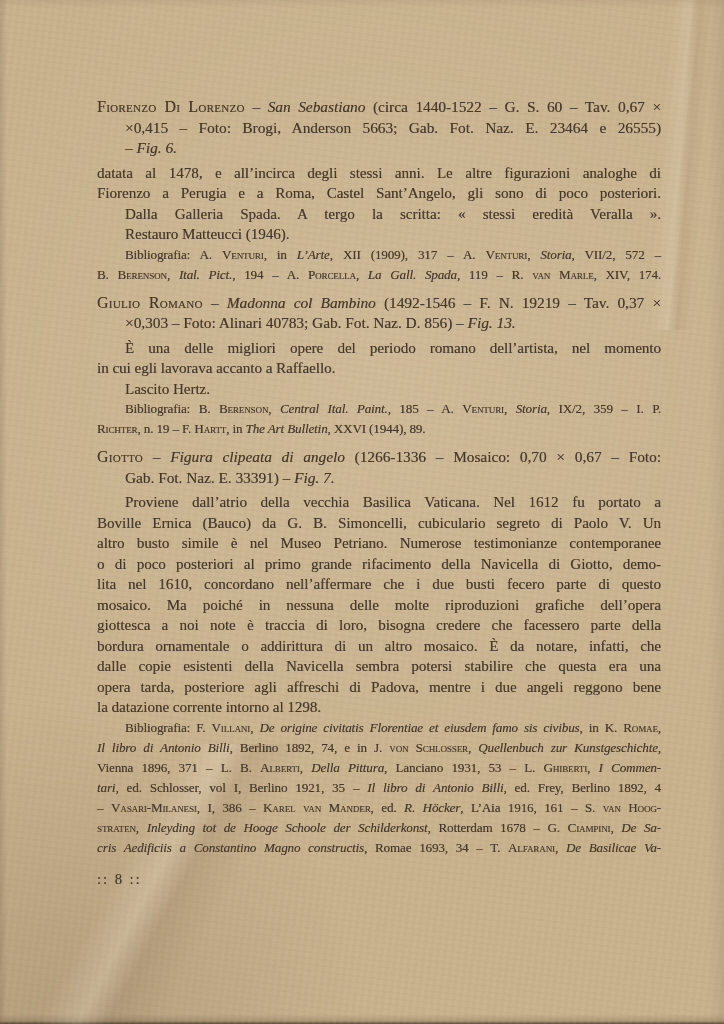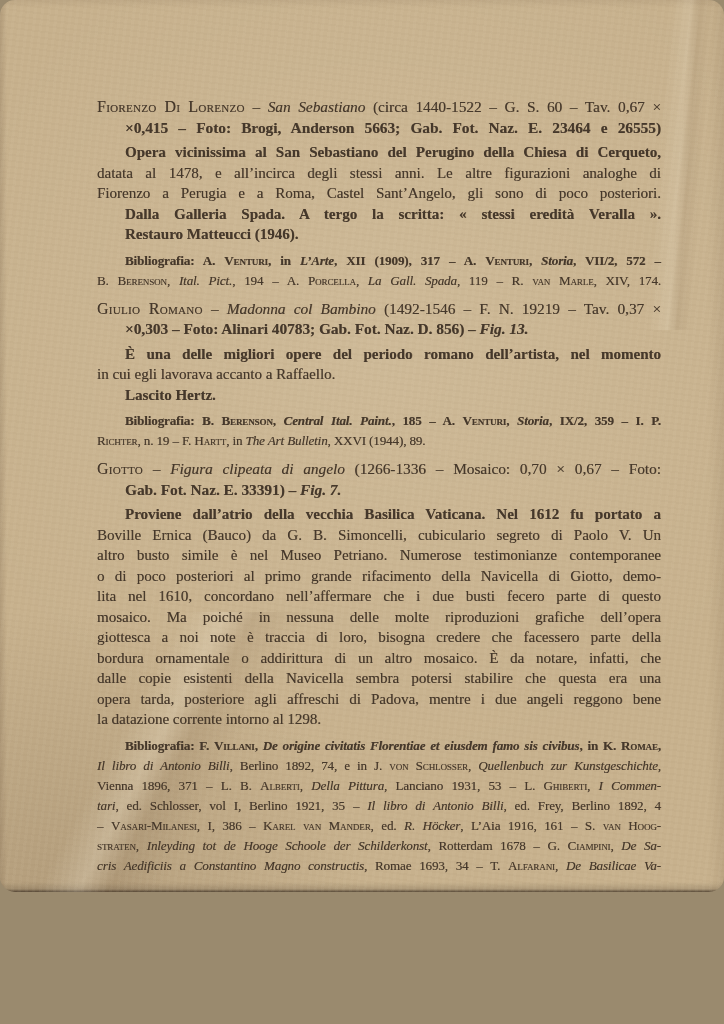--- a/index.html
+++ b/index.html
@@ -1,31 +1,30 @@
 <!DOCTYPE html>
 <html style="--paper: #c7b18d; --ink: #45382b;"><head>
 <meta charset="utf-8">
 <style>
   html, body { margin: 0; padding: 0; }
   body { background: #9a8a6e; }
 
   .paper {
     position: relative;
     width: 724px;
-    height: 892px;
+    height: 1024px;
     overflow: hidden;
     background:
       radial-gradient(90% 70% at 52% 38%, rgba(255,246,226,0.12), rgba(255,246,226,0) 70%),
       linear-gradient(to right, rgba(105,82,58,0.22), rgba(105,82,58,0) 7px),
       linear-gradient(to left, rgba(105,82,58,0.13), rgba(105,82,58,0) 16px),
       linear-gradient(to bottom, rgba(105,82,58,0.10), rgba(105,82,58,0) 8px),
       linear-gradient(to top, rgba(52,40,28,0.75), rgba(52,40,28,0.18) 3px, rgba(52,40,28,0) 10px),
       radial-gradient(60% 45% at 8% 100%, rgba(90,68,45,0.18), rgba(90,68,45,0) 70%),
       var(--paper, #c7b18d);
-    border-radius: 15px;
   }
 
   .grain {
     position: absolute; inset: 0; pointer-events: none;
     background:
       repeating-linear-gradient(7deg,  rgba(110,85,58,0.030) 0 2px, rgba(0,0,0,0) 2px 6px),
       repeating-linear-gradient(97deg, rgba(255,244,220,0.035) 0 3px, rgba(0,0,0,0) 3px 7px);
   }
   .crease { position: absolute; pointer-events: none; }
   .crease-bl {
@@ -40,32 +39,32 @@
   .content {
     position: absolute; left: 97px; top: 97px; width: 564px;
     color: var(--ink, #46392c);
     font-family: "Liberation Serif", "DejaVu Serif", serif;
     font-size: 15px;
     line-height: 20.5px;
     text-shadow: 0.3px 0.3px 0.4px rgba(70,52,35,0.5);
   }
 
   .line { min-height: 1em; }
-  .ind  { padding-left: 28px; font-weight: bold; }
+  .ind  { padding-left: 28px; }
   .just { text-align: justify; text-align-last: justify; word-spacing: -0.5px; }
 
   .sc { font-variant: small-caps; text-align: right; }
   .i  { font-style: italic; }
 
   .heading { font-size: 15.3px; }
   .heading .sc { font-size: 15.9px; letter-spacing: 0.3px; }
   .block.heading { margin-top: 8px; margin-bottom: 4px; }
   #blocks > .block:first-child { margin-top: 0; }
 
-  .biblio { font-size: 13px; line-height: 20px; margin-top: 6px; letter-spacing: -0.1px; }
+  .biblio { font-size: 13px; line-height: 20px; margin-top: 0; letter-spacing: -0.1px; }
   .biblio .just { word-spacing: -0.8px; }
 
   .pagenum {
     margin-top: 11px;
     font-size: 14.5px;
     letter-spacing: 2px;
   }
 </style>
 </head>
 <body>
@@ -73,23 +72,23 @@
 <div class="paper">
   <div class="grain"></div>
   <div class="crease crease-bl"></div>
   <div class="crease crease-tr"></div>
 
   <div class="content">
     <div id="blocks">
         <div class="block heading">
           <div class="line just"><span class="sc">Fiorenzo Di Lorenzo</span><span> – </span><span class="i">San Sebastiano</span><span> (circa 1440-1522 – G. S. 60 – Tav. 0,67 ×</span></div>
           <div class="line ind just"><span>×0,415 – Foto: Brogi, Anderson 5663; Gab. Fot. Naz. E. 23464 e 26555)</span></div>
+          <div class="line ind"><span>– </span><span class="i">Fig. 6.</span></div>
         </div>
         <div class="block para">
-          <div class="line ind just"><span>Opera vicinissima al San Sebastiano del Perugino della Chiesa di Cerqueto,</span></div>
           <div class="line just"><span>datata al 1478, e all’incirca degli stessi anni. Le altre figurazioni analoghe di</span></div>
           <div class="line just"><span>Fiorenzo a Perugia e a Roma, Castel Sant’Angelo, gli sono di poco posteriori.</span></div>
         </div>
         <div class="block note">
           <div class="line ind just"><span>Dalla Galleria Spada. A tergo la scritta: « stessi eredità Veralla ».</span></div>
           <div class="line ind"><span>Restauro Matteucci (1946).</span></div>
         </div>
         <div class="block biblio">
           <div class="line ind just"><span>Bibliografia: A. </span><span class="sc">Venturi</span><span>, in </span><span class="i">L’Arte</span><span>, XII (1909), 317 – A. </span><span class="sc">Venturi</span><span>, </span><span class="i">Storia</span><span>, VII/2, 572 –</span></div>
           <div class="line just"><span>B. </span><span class="sc">Berenson</span><span>, </span><span class="i">Ital. Pict.</span><span>, 194 – A. </span><span class="sc">Porcella</span><span>, </span><span class="i">La Gall. Spada</span><span>, 119 – R. </span><span class="sc">van Marle</span><span>, XIV, 174.</span></div>

